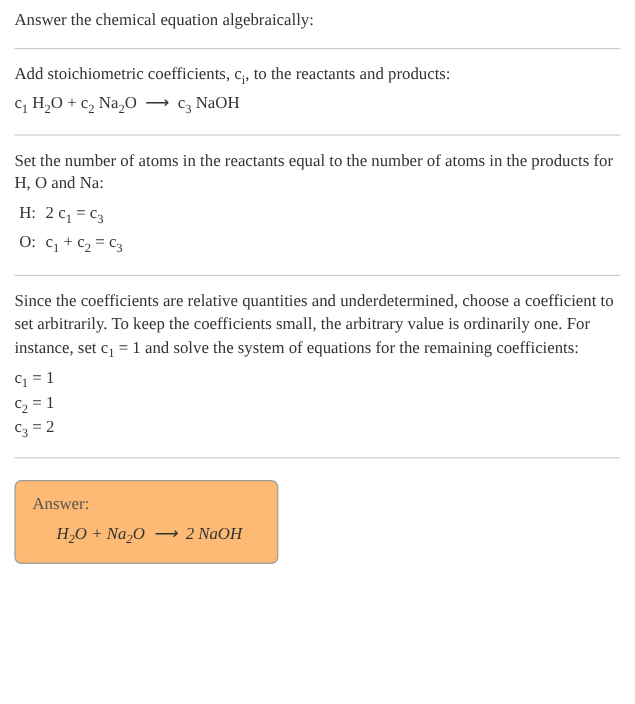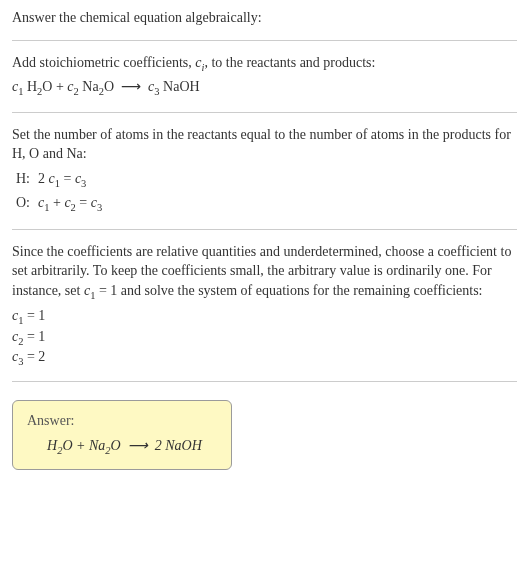--- a/index.html
+++ b/index.html
@@ -45,36 +45,35 @@
     .coeffs {
       margin-top: 4px;
     }
     .coeffs div {
       line-height: 1.3;
     }
     .answer-box {
       border: 1px solid #9b9b9b;
       border-radius: 6px;
       padding: 10px 14px;
-      background: #fef9c3;
+      background: #fdba74;
       display: inline-block;
       min-width: 220px;
       margin-top: 6px;
     }
     .answer-label {
       font-size: 14px;
       color: #555555;
       margin-bottom: 6px;
     }
     .answer-content {
       padding-left: 20px;
       font-style: italic;
     }
     .italic {
-      font-style: italic;
     }
   </style>
 </head>
 <body>
 
 <div class="section">
   <div>Answer the chemical equation algebraically:</div>
 </div>
 
 <hr>

